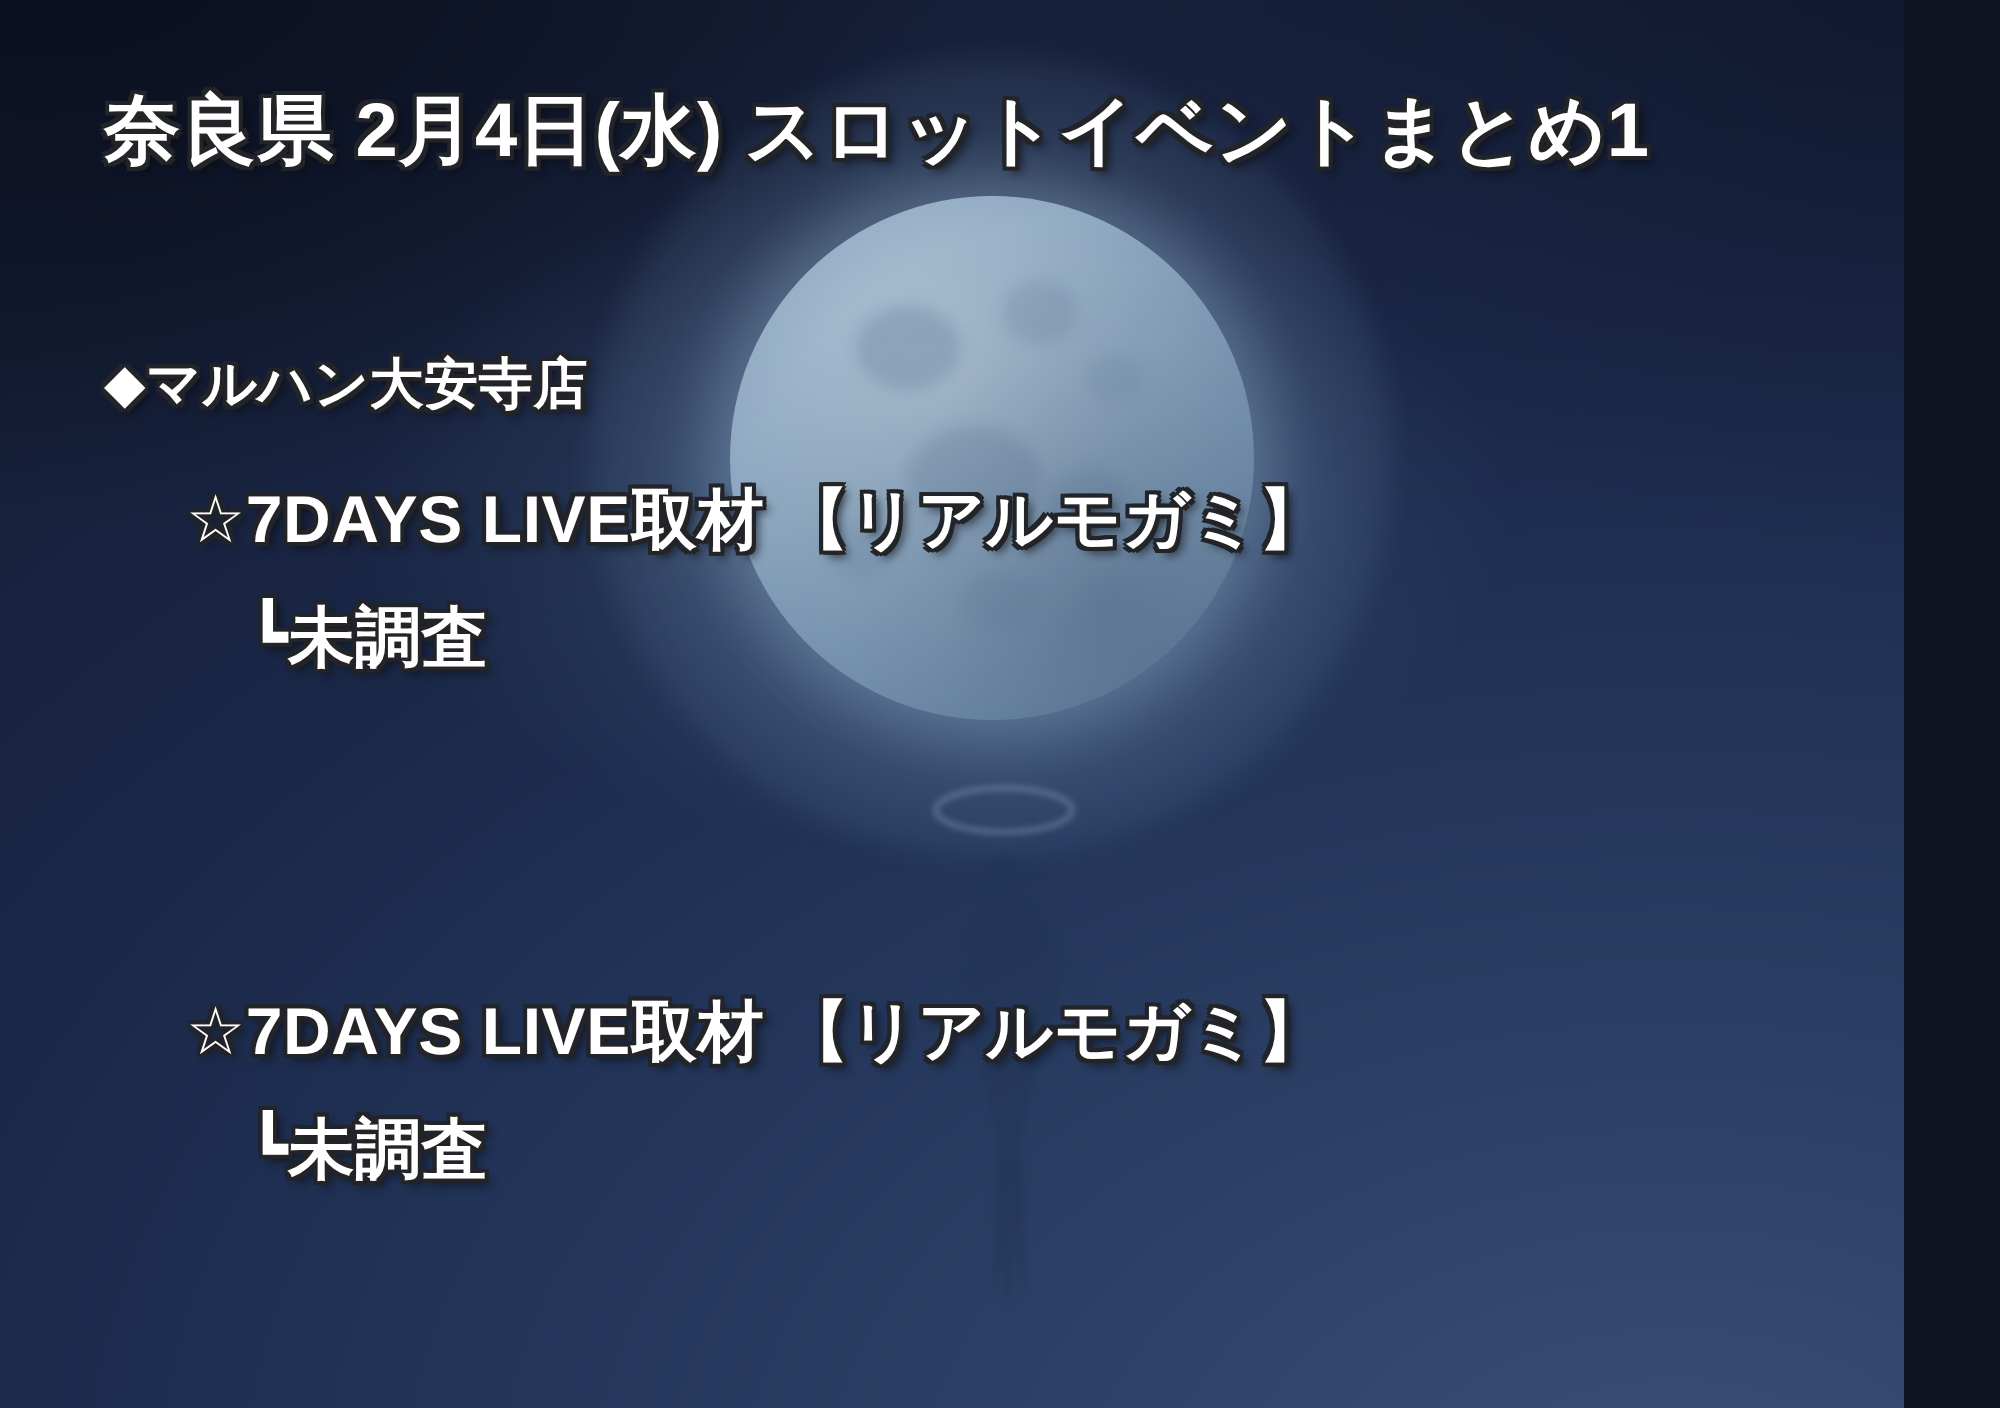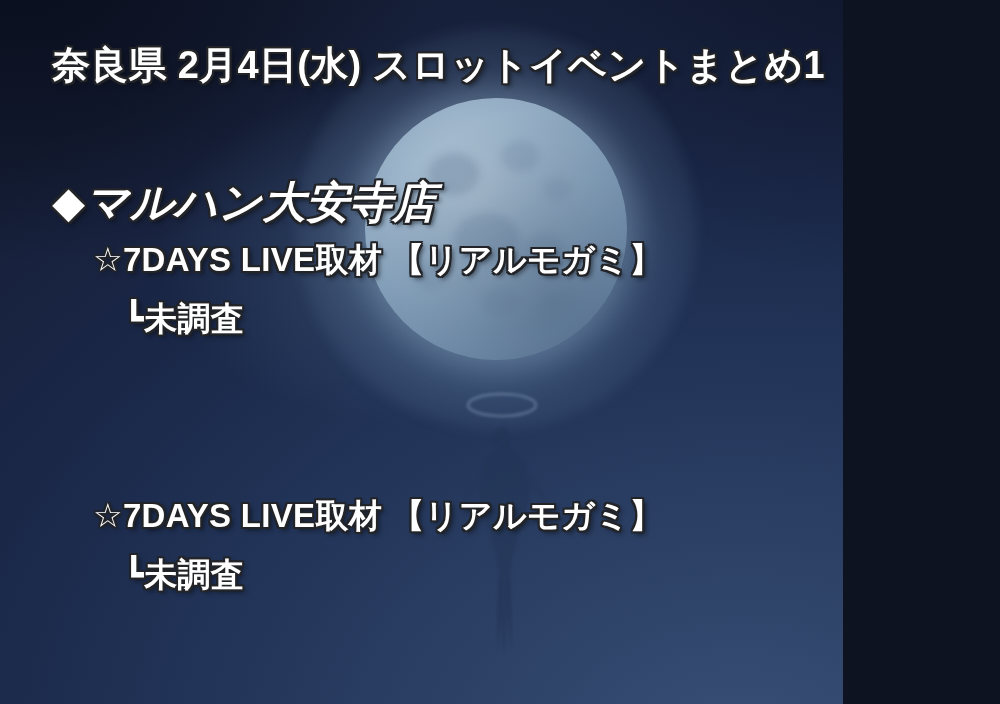--- a/index.html
+++ b/index.html
@@ -7,21 +7,21 @@
     margin: 0;
     padding: 0;
     background: #0d1320;
   }
   body {
     font-family: "Liberation Sans", "DejaVu Sans", sans-serif;
   }
 
   #poster {
     position: relative;
-    width: 843px;
+    width: 952px;
     height: 704px;
     overflow: hidden;
     background: #1d4ed8;
   }
 
   
   .bg-base {
     position: absolute;
     inset: 0;
     background:
@@ -117,21 +117,21 @@
       -2px 2px 0 #222428,
       2px -2px 0 #222428,
       -2px -2px 0 #222428,
       0 2px 0 #222428,
       2px 0 0 #222428,
       0 -2px 0 #222428,
       -2px 0 0 #222428,
       3px 3px 5px rgba(10,12,18,0.75);
   }
   .title   { left: 52px;  top: 40px;  font-size: 38px; }
-  .store-1 { left: 52px;  top: 174px; font-size: 43px; font-style: italic; }
+  .store-1 { left: 52px;  top: 174px; font-size: 27px; }
   .event-1 { left: 93px;  top: 238px; font-size: 33px; }
   .status-1{ left: 124px; top: 297px; font-size: 33px; }
   .store-2 { left: 52px;  top: 431px; font-size: 35px; }
   .event-2 { left: 93px;  top: 494px; font-size: 33px; }
   .status-2{ left: 124px; top: 553px; font-size: 33px; }
 </style>
 </head>
 <body>
 
 <div id="poster">

